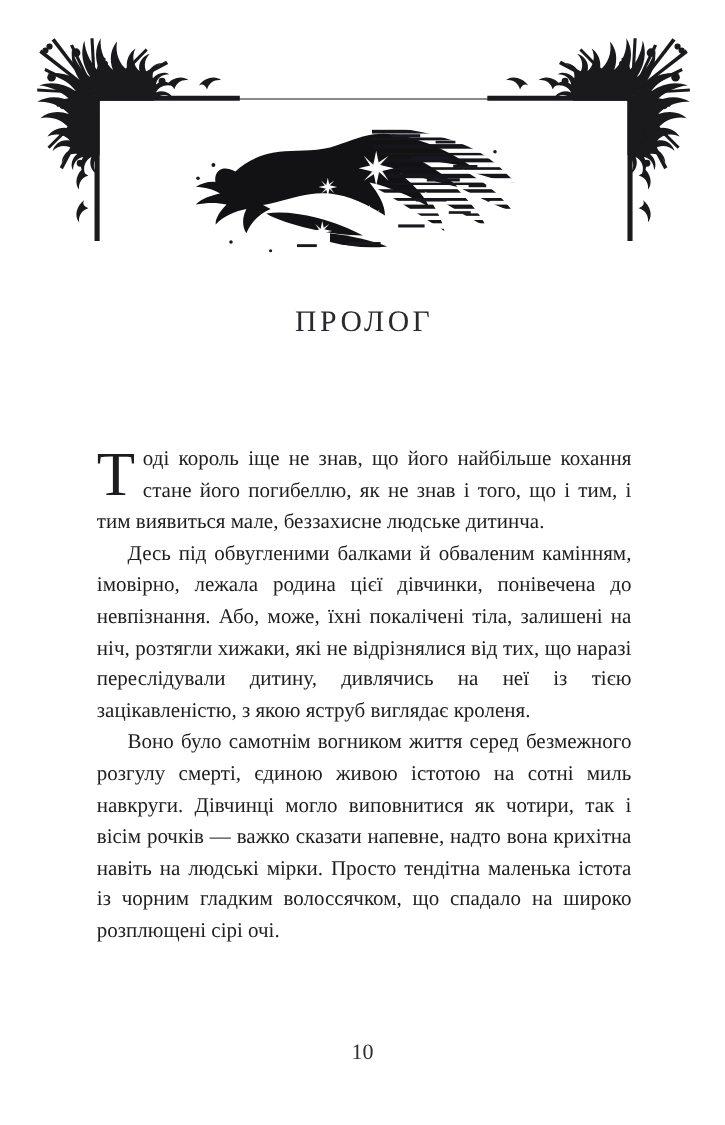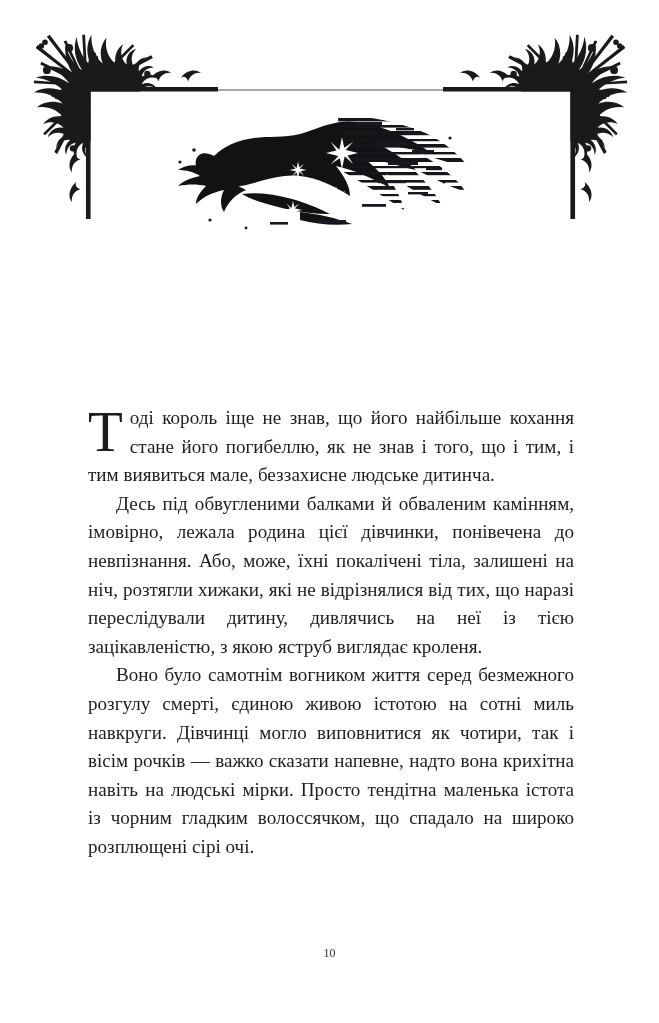--- a/index.html
+++ b/index.html
@@ -82,21 +82,21 @@
     color: #1d1d1f;
   }
 
   
   .page-number {
     position: absolute;
     left: 0;
     top: 946px;
     width: 659px;
     text-align: center;
-    font-size: 12px;
+    font-size: 20px;
     color: #2e2e32;
   }
 </style>
 </head>
 <body>
 
 <div class="page">
 
   <div class="frame-wrap">
     <svg class="frame-svg" width="659" height="420" viewBox="0 0 659 420" xmlns="http://www.w3.org/2000/svg">
@@ -254,20 +254,21 @@
         </g>
 
         <g transform="translate(143,102)">
           <path d="M0 -9 L1.6 -1.7 L9 0 L1.6 1.7 L0 9 L-1.6 1.7 L-9 0 L-1.6 -1.7 Z"></path>
           <path d="M6.4 -6.4 L1.5 -1 L6.4 6.4 L1 1.5 L-6.4 6.4 L-1.5 1 L-6.4 -6.4 L-1 -1.5 Z" opacity="0.9"></path>
         </g>
       </g>
     </svg>
   </div>
 
+  <div class="chapter-title">ПРОЛОГ</div>
 
   <div class="body-text">
     <p class="first"><span class="dropcap">Т</span><span>оді король іще не знав, що його найбільше кохання стане його погибеллю, як не знав і того, що і тим, і тим виявиться мале, беззахисне людське дитинча.</span></p>
     <p>Десь під обвугленими балками й обваленим камінням, імовірно, лежала родина цієї дівчинки, понівечена до невпізнання. Або, може, їхні покалічені тіла, залишені на ніч, розтягли хижаки, які не відрізнялися від тих, що наразі переслідували дитину, дивлячись на неї із тією зацікавленістю, з якою яструб виглядає кроленя.</p>
     <p>Воно було самотнім вогником життя серед безмежного розгулу смерті, єдиною живою істотою на сотні миль навкруги. Дівчинці могло виповнитися як чотири, так і вісім рочків — важко сказати напевне, надто вона крихітна навіть на людські мірки. Просто тендітна маленька істота із чорним гладким волоссячком, що спадало на широко розплющені сірі очі.</p>
   </div>
 
   <div class="page-number">10</div>
 
 </div>

